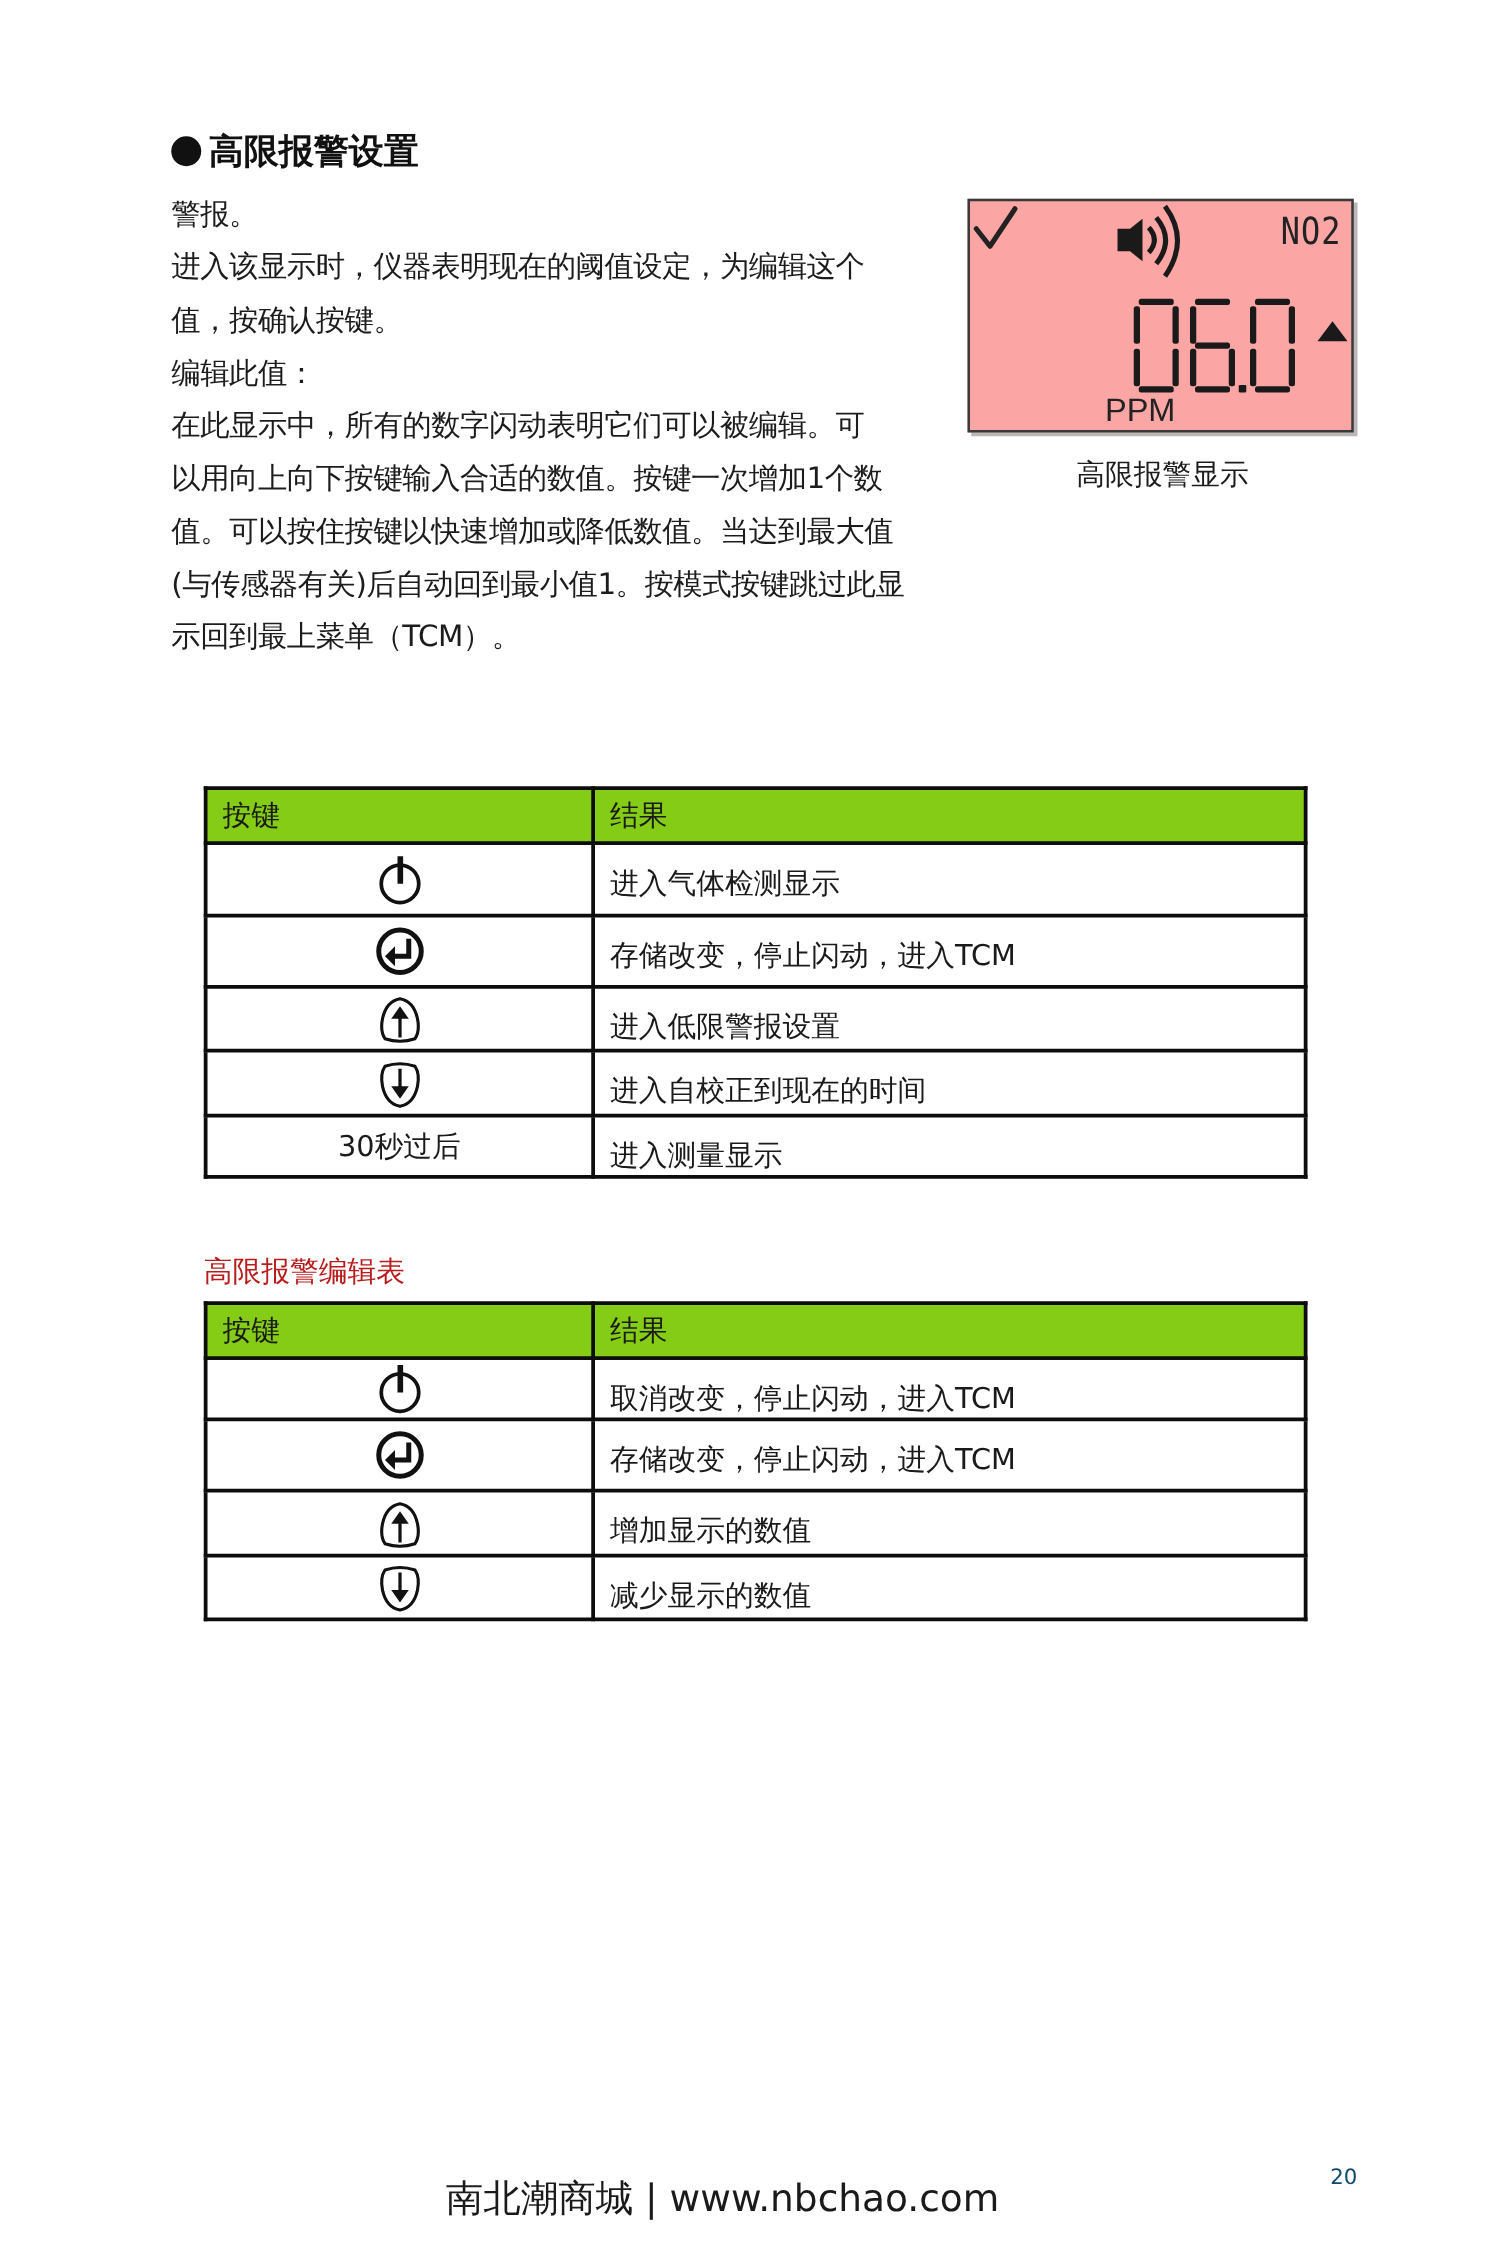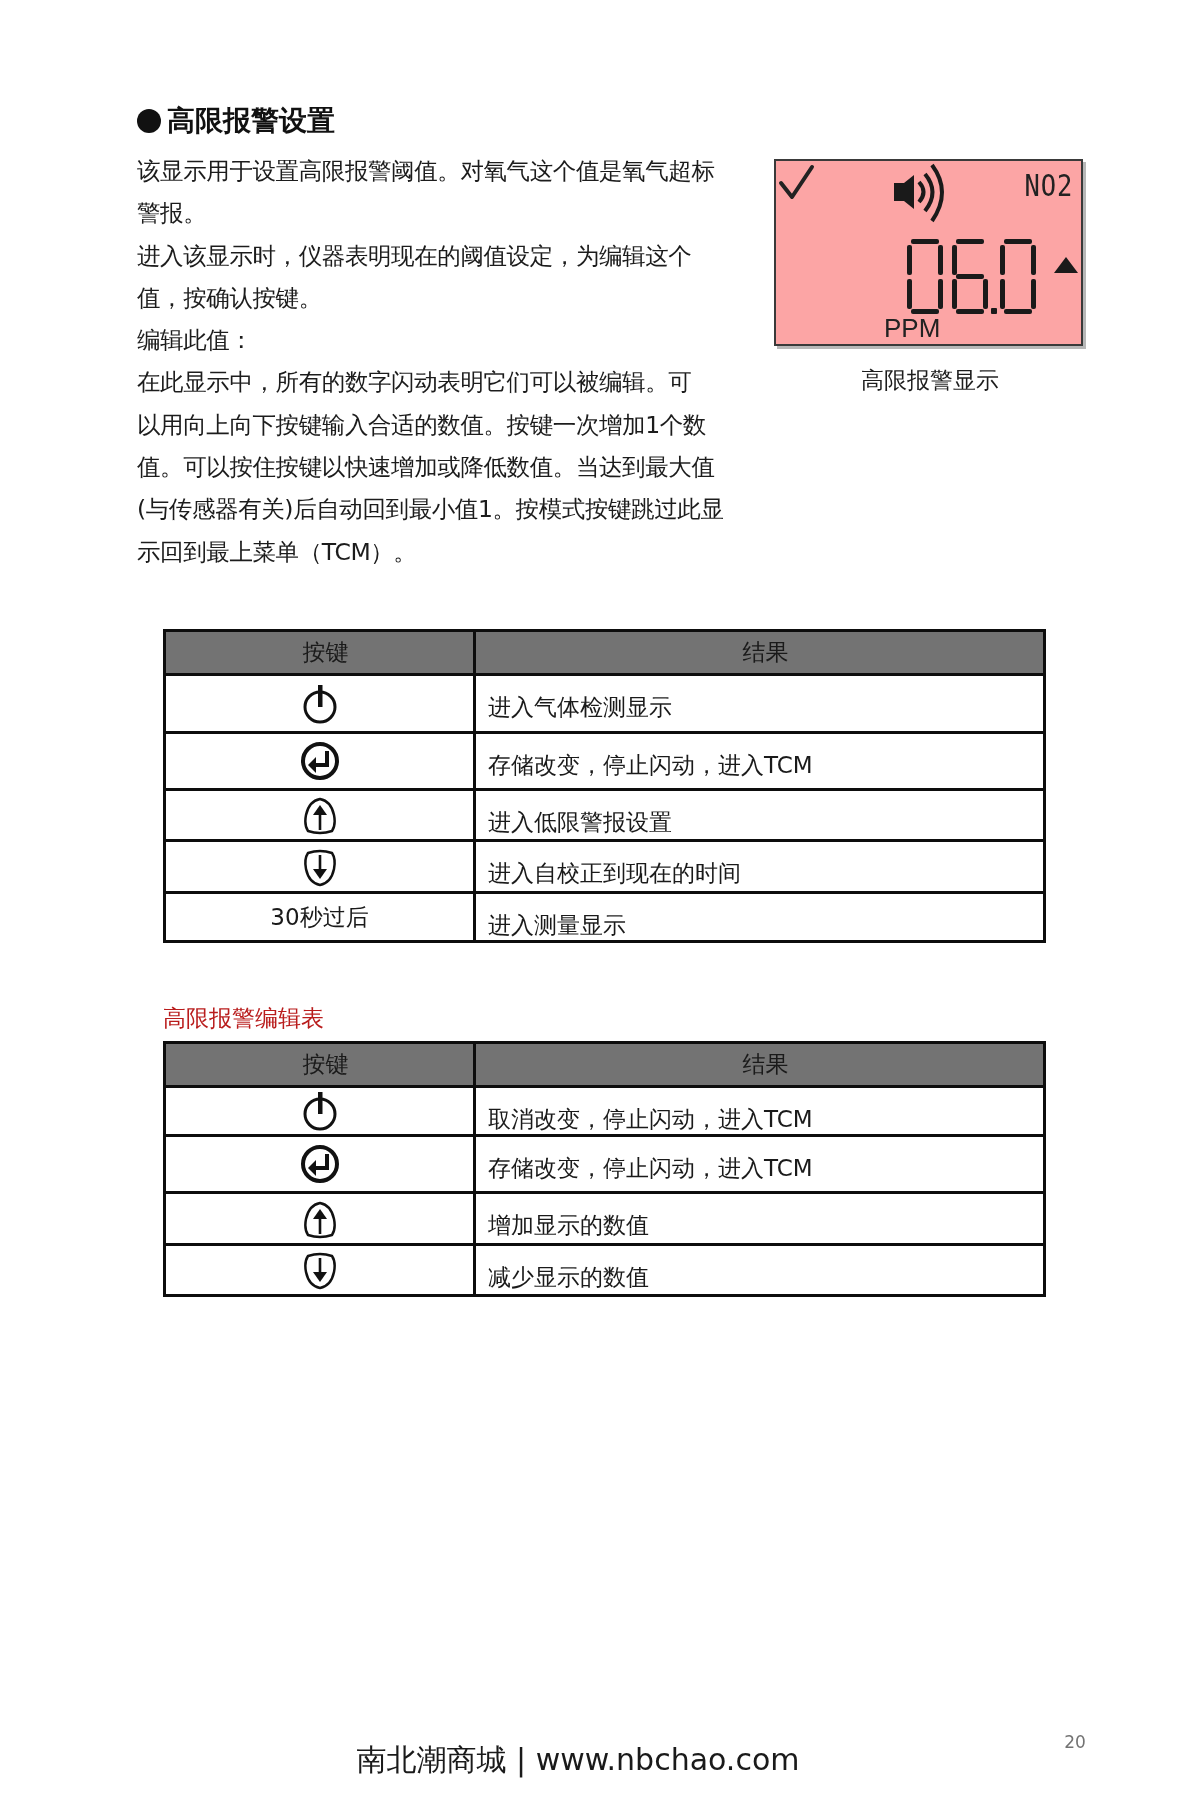--- a/index.html
+++ b/index.html
@@ -18,40 +18,39 @@
          border:2px solid #3a3a3a; box-shadow:3px 3px 0 #b8b8b8; box-sizing:border-box; }
   .lcd svg { position:absolute; left:0; top:0; }
   .lcd .gas { position:absolute; right:8px; top:8px; font-family:"DejaVu Sans Mono", monospace; font-size:30px; line-height:34px; color:#222; letter-spacing:1px; transform:scaleX(0.85); transform-origin:right; }
   .lcd .unit { position:absolute; left:108px; top:153px; font-family:"Liberation Sans", sans-serif; font-size:26px; line-height:28px; color:#222; }
   .lcd-caption { left:774px; width:312px; top:364px; text-align:center; font-size:23px; line-height:32px; color:#1c1c1c; }
 
   
   .tcaption { left:163px; top:1003px; font-size:23px; line-height:30px; color:#b91c1c; }
   table.keys { position:absolute; left:163px; width:880px; border-collapse:collapse; table-layout:fixed; }
   table.keys td, table.keys th { border:3px solid #0d0d0d; padding:0; box-sizing:border-box; }
-  table.keys th { background:#737373; font-weight:normal; text-align:center; font-size:23px; padding-left:12px; color:#1a1a1a; }
+  table.keys th { background:#84cc16; font-weight:normal; text-align:left; font-size:23px; padding-left:12px; color:#1a1a1a; }
   table.keys td.key { text-align:center; vertical-align:middle; font-size:23px; }
   table.keys td.res { text-align:left; vertical-align:top; font-size:23px; padding-left:12px; padding-top:16px; line-height:30px; color:#1a1a1a; }
   table.keys col.c1 { width:310px; }
   table.keys col.c2 { width:570px; }
   .icon svg { display:block; margin:0 auto; }
 
   .footer { left:0; width:1200px; top:1740px; text-align:center; font-size:30px; line-height:40px; color:#1a1a1a; padding-left:-20px; }
   .footer span { display:inline-block; transform:translateX(-22px); }
-  .pagenum { left:1055px; width:40px; top:1730px; text-align:center; font-size:17px; line-height:24px; color:#737373; }
+  .pagenum { left:1055px; width:40px; top:1730px; text-align:center; font-size:17px; line-height:24px; color:#0c4a6e; }
 </style>
 </head>
 <body>
 
 <div class="abs heading">
   <span class="bullet"></span><span>高限报警设置</span>
 </div>
 
 <div class="abs para">
-  <div class="line">该显示用于设置高限报警阈值。对氧气这个值是氧气超标</div>
   <div class="line">警报。</div>
   <div class="line">进入该显示时，仪器表明现在的阈值设定，为编辑这个</div>
   <div class="line">值，按确认按键。</div>
   <div class="line">编辑此值：</div>
   <div class="line">在此显示中，所有的数字闪动表明它们可以被编辑。可</div>
   <div class="line">以用向上向下按键输入合适的数值。按键一次增加1个数</div>
   <div class="line">值。可以按住按键以快速增加或降低数值。当达到最大值</div>
   <div class="line">(与传感器有关)后自动回到最小值1。按模式按键跳过此显</div>
   <div class="line">示回到最上菜单（TCM）。</div>
 </div>

